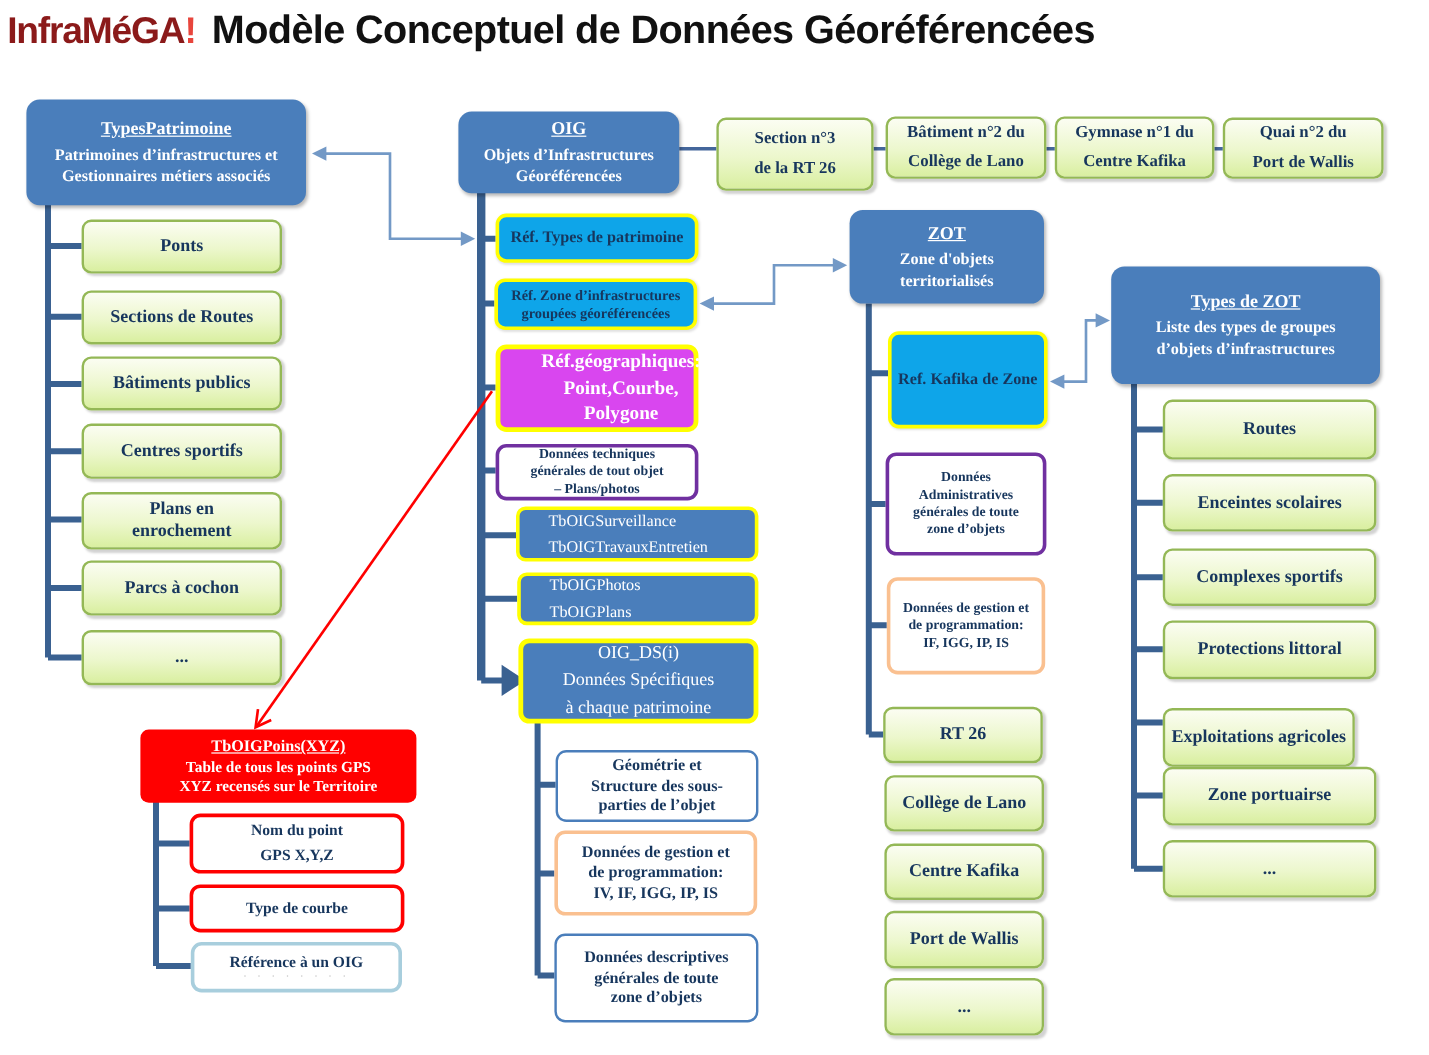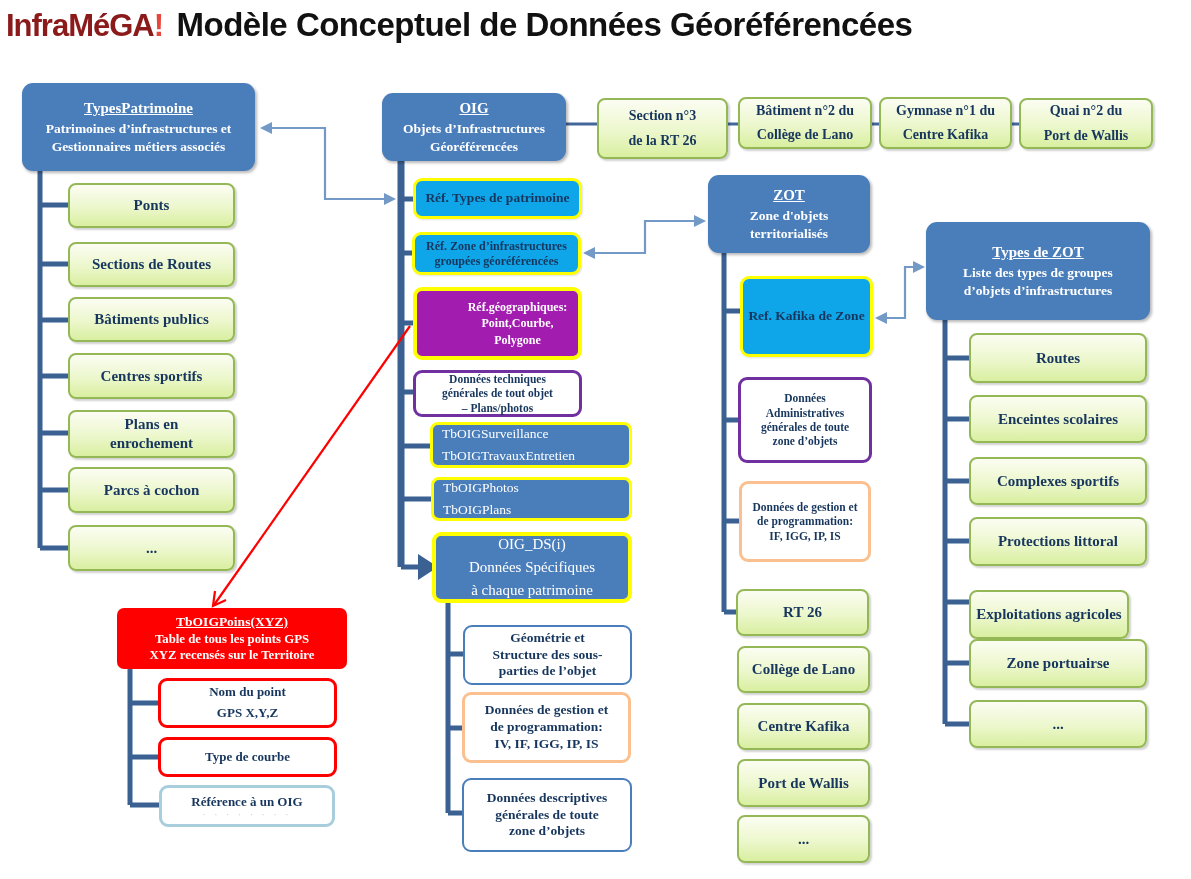--- a/index.html
+++ b/index.html
@@ -19,23 +19,23 @@
   .bdesc{font-size:13.5px;font-weight:600;margin-top:3px;white-space:pre-line;line-height:1.3;}
   .green{background:linear-gradient(180deg,#FBFDF2 0%,#ECF7CC 55%,#D9EFA0 100%);
          border:2px solid #94B856;box-shadow:2px 2px 2px rgba(0,0,0,.18);font-size:15px;border-radius:8px;}
   .tall{line-height:1.75;}
   .wy{background:#0ea5e9;border:3.5px solid #FFFF00;box-shadow:1px 1px 2px rgba(0,0,0,.12);font-size:13.5px;}
   .wp{background:#fff;border:3.5px solid #7030A0;font-size:11.5px;}
   .wo{background:#fff;border:3px solid #FAC090;font-size:13.5px;}
   .wb{background:#fff;border:2.5px solid #4A7EBB;font-size:13.5px;}
   .wr{background:#fff;border:3px solid #FF0000;font-size:13px;line-height:1.6;}
   .wlb{background:#fff;border:3px solid #A8CEDD;font-size:13px;}
-  .redgeo{background:#a21caf;border:4px solid #FFFF00;color:#fff;font-size:12px;line-height:1.35;padding-left:40px;}
+  .redgeo{background:#d946ef;border:4px solid #FFFF00;color:#fff;font-size:16px;line-height:1.35;padding-left:40px;}
   .bluetb{background:#4A7EBB;border:3.5px solid #FFFF00;color:#fff;font-weight:400;font-size:13.5px;
-          align-items:flex-start;text-align:left;padding-left:9px;line-height:1.65;border-radius:8px;}
+          align-items:flex-start;text-align:left;padding-left:24px;line-height:1.65;border-radius:8px;}
   .dsbox{background:#4A7EBB;border:4px solid #FFFF00;color:#fff;font-weight:400;font-size:15px;line-height:1.55;}
   .redbox{background:#FF0000;color:#fff;font-size:13px;border-radius:7px;line-height:1.3;}
   .rtitle{font-weight:bold;text-decoration:underline;font-size:13.5px;}
   .rdesc{font-weight:600;font-size:12.8px;white-space:pre-line;}
   .faded{color:#C9C9C9;font-size:10px;letter-spacing:3px;line-height:.6;margin-top:2px;font-weight:400;}
   .fs12{font-size:12px;}
   .fs115{font-size:11.5px;}
   .fs14{font-size:14px;}
 </style>
 </head>

